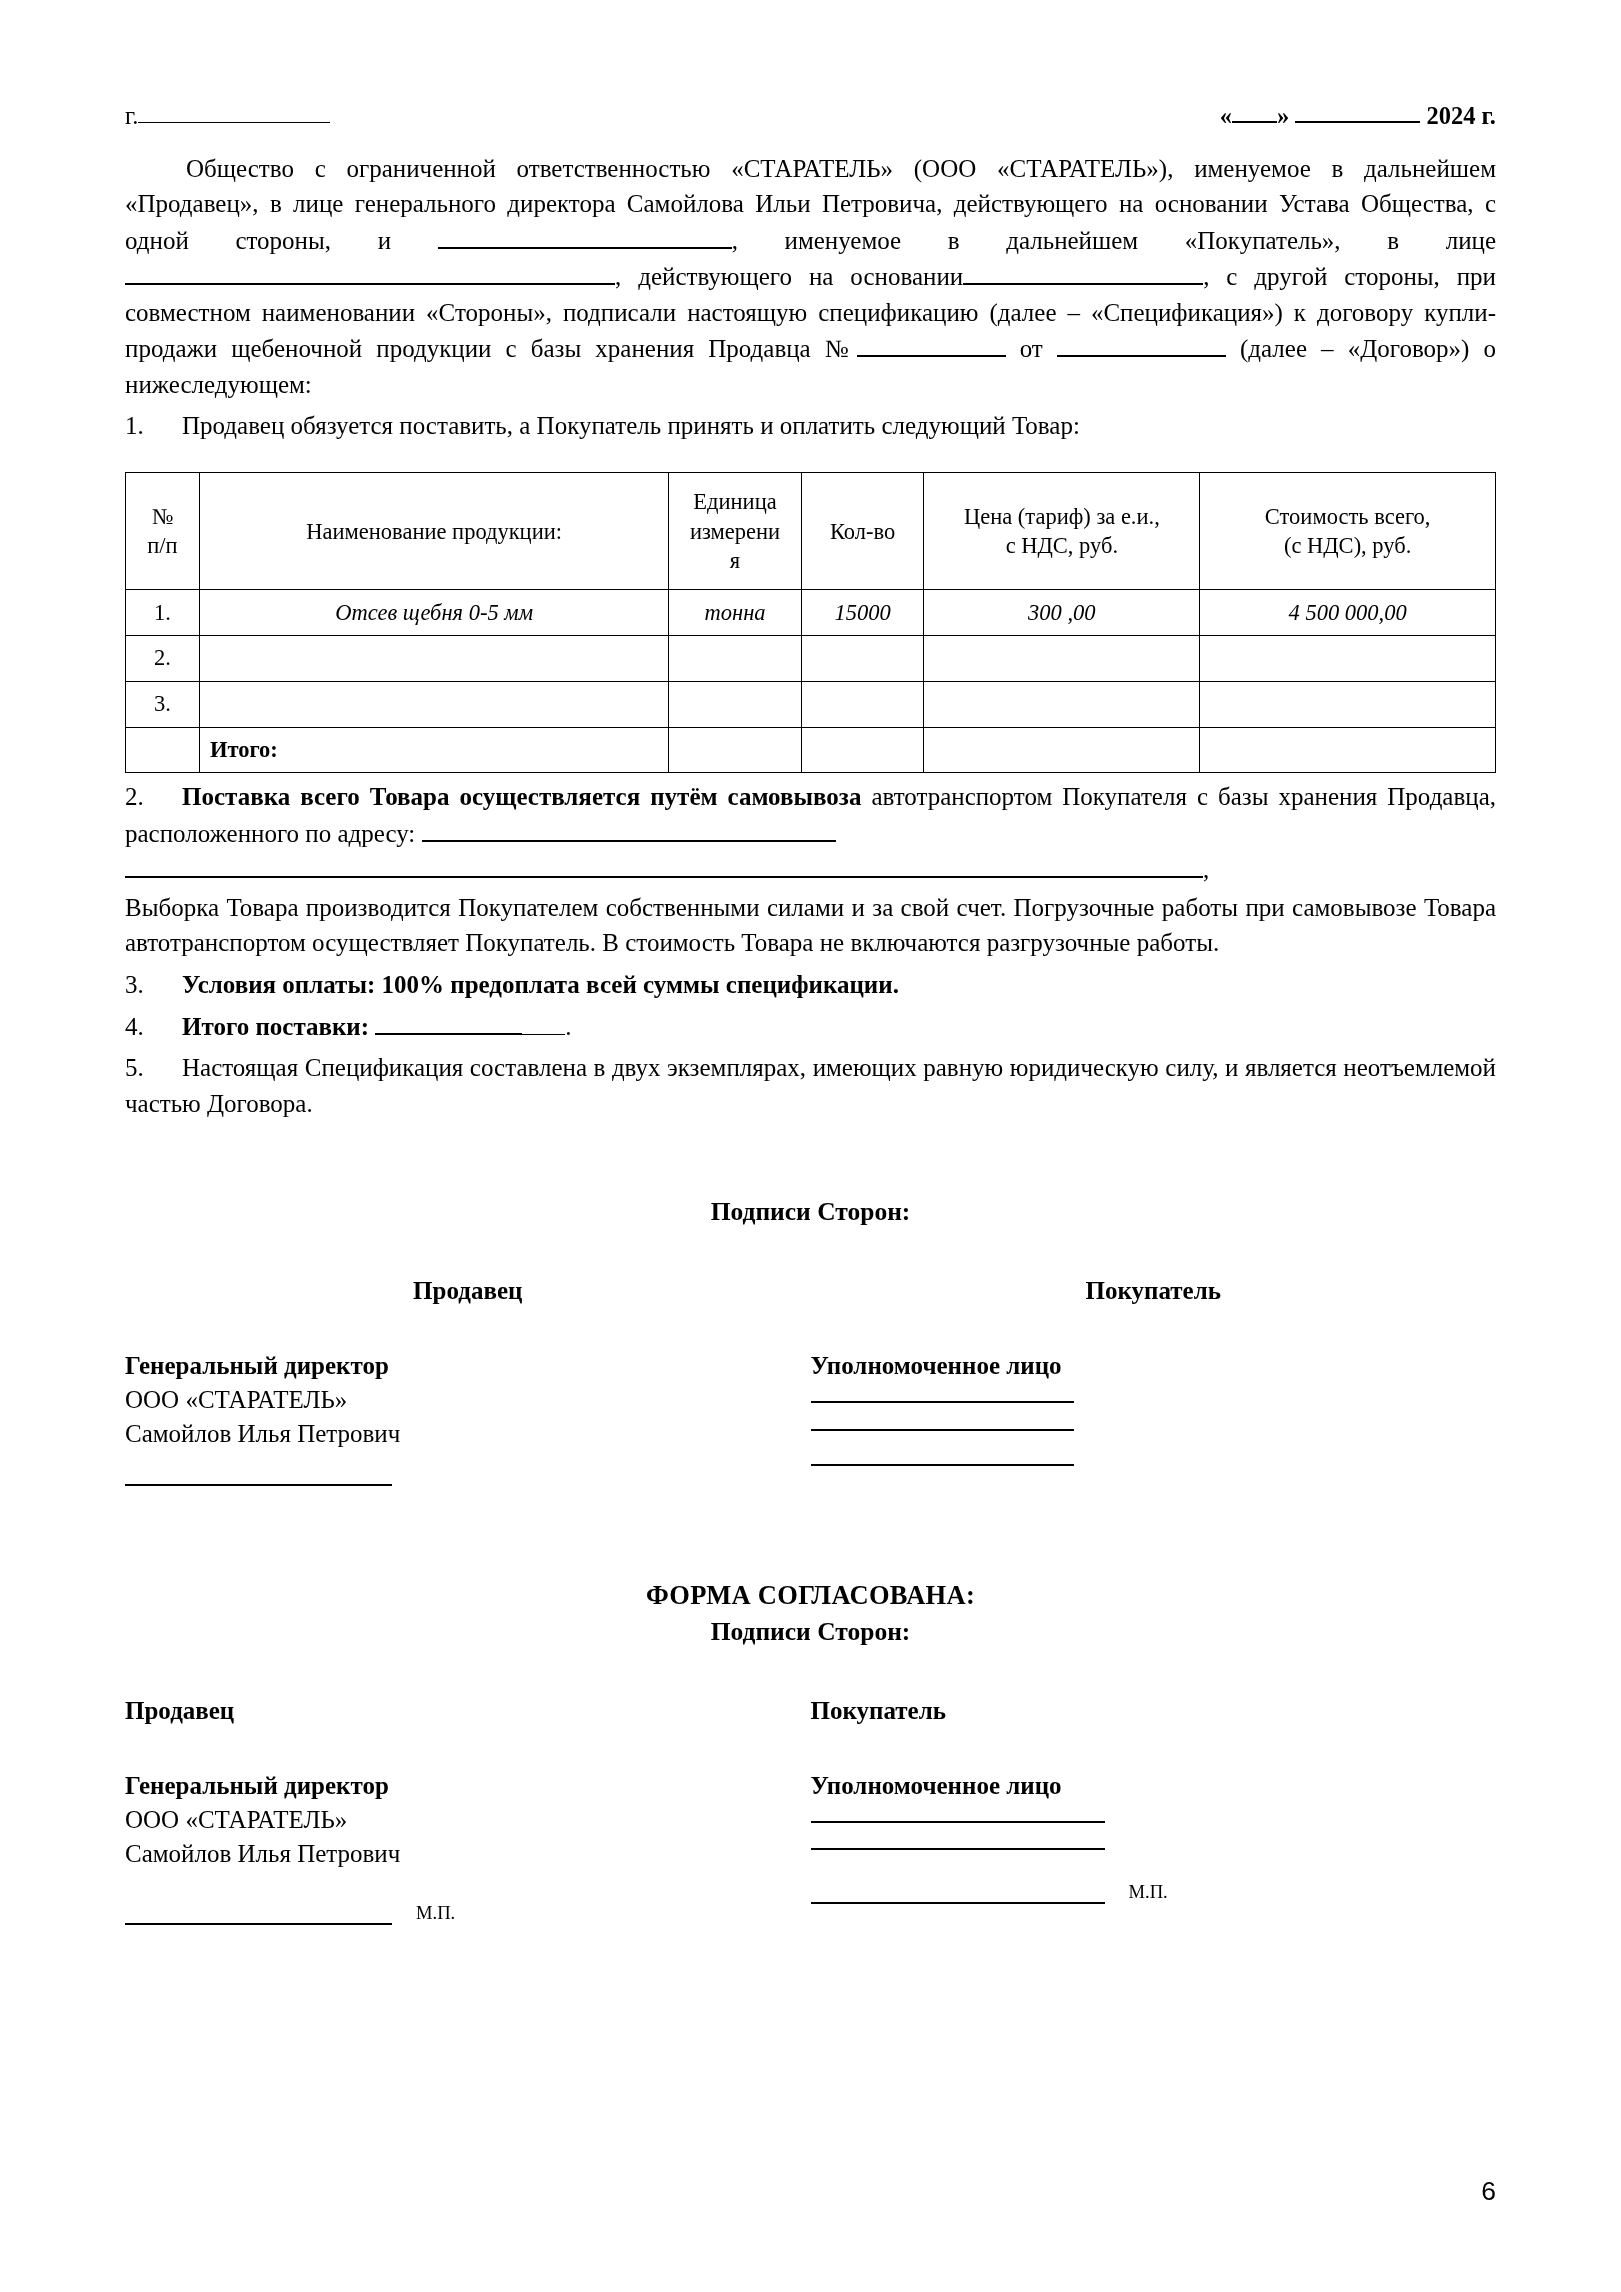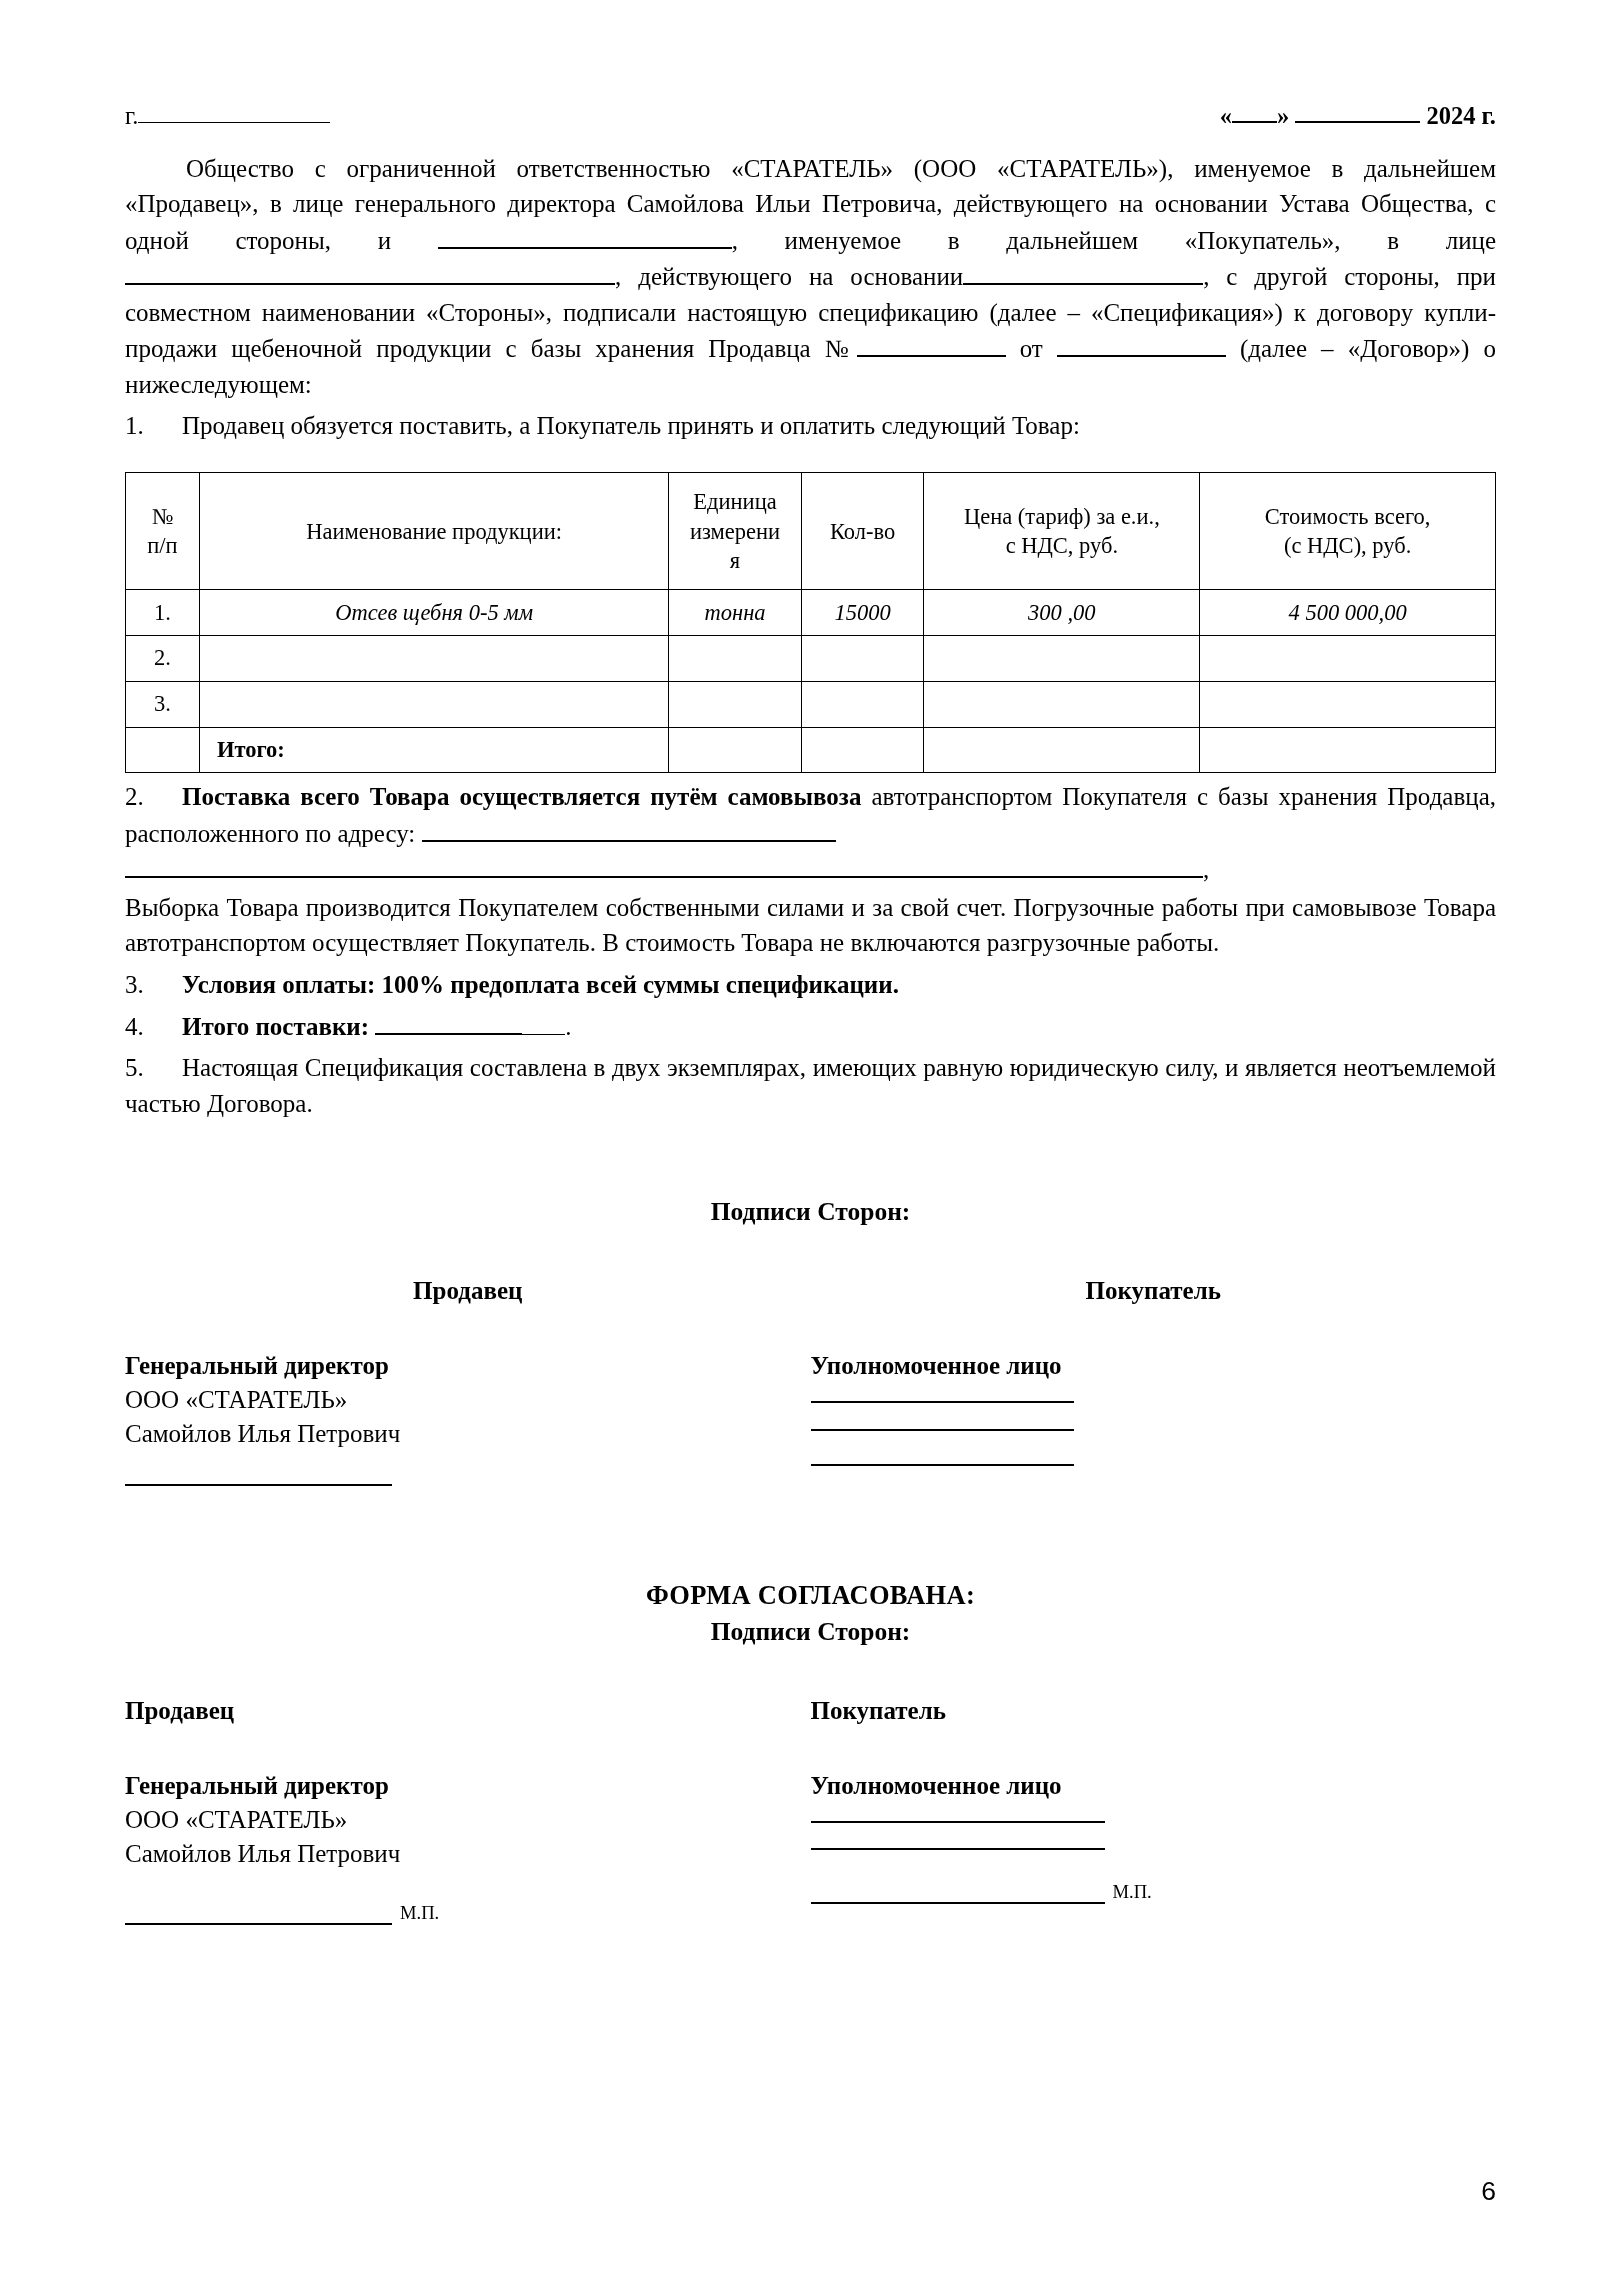--- a/index.html
+++ b/index.html
@@ -100,21 +100,21 @@
     text-align: center;
     height: 35px;
   }
   table.goods td.val {
     text-align: center;
     font-style: italic;
   }
   table.goods td.total-label {
     font-weight: bold;
     text-align: left;
-    padding-left: 17px;
+    padding-left: 10px;
   }
   .col-no    { width: 71px; }
   .col-name  { width: 451px; }
   .col-unit  { width: 127px; }
   .col-qty   { width: 118px; }
   .col-price { width: 265px; }
   .col-sum   { width: 284px; }
 
   
   .sum-line {
@@ -158,21 +158,21 @@
   }
   .rule.short { width: 267px; }
   .rule.med   { width: 263px; }
   .rule.long  { width: 294px; }
   .sp-18 { height: 17.6px; }
   .sp-26 { height: 25.5px; }
   .sp-34 { height: 33px; }
   .mp-row {
     display: flex;
     align-items: flex-end;
-    gap: 8px;
+    gap: 24px;
   }
   .mp-label {
     font-size: 18.6px;
     line-height: 1;
     padding-bottom: 2px;
   }
 
   
   .page-number {
     position: absolute;

